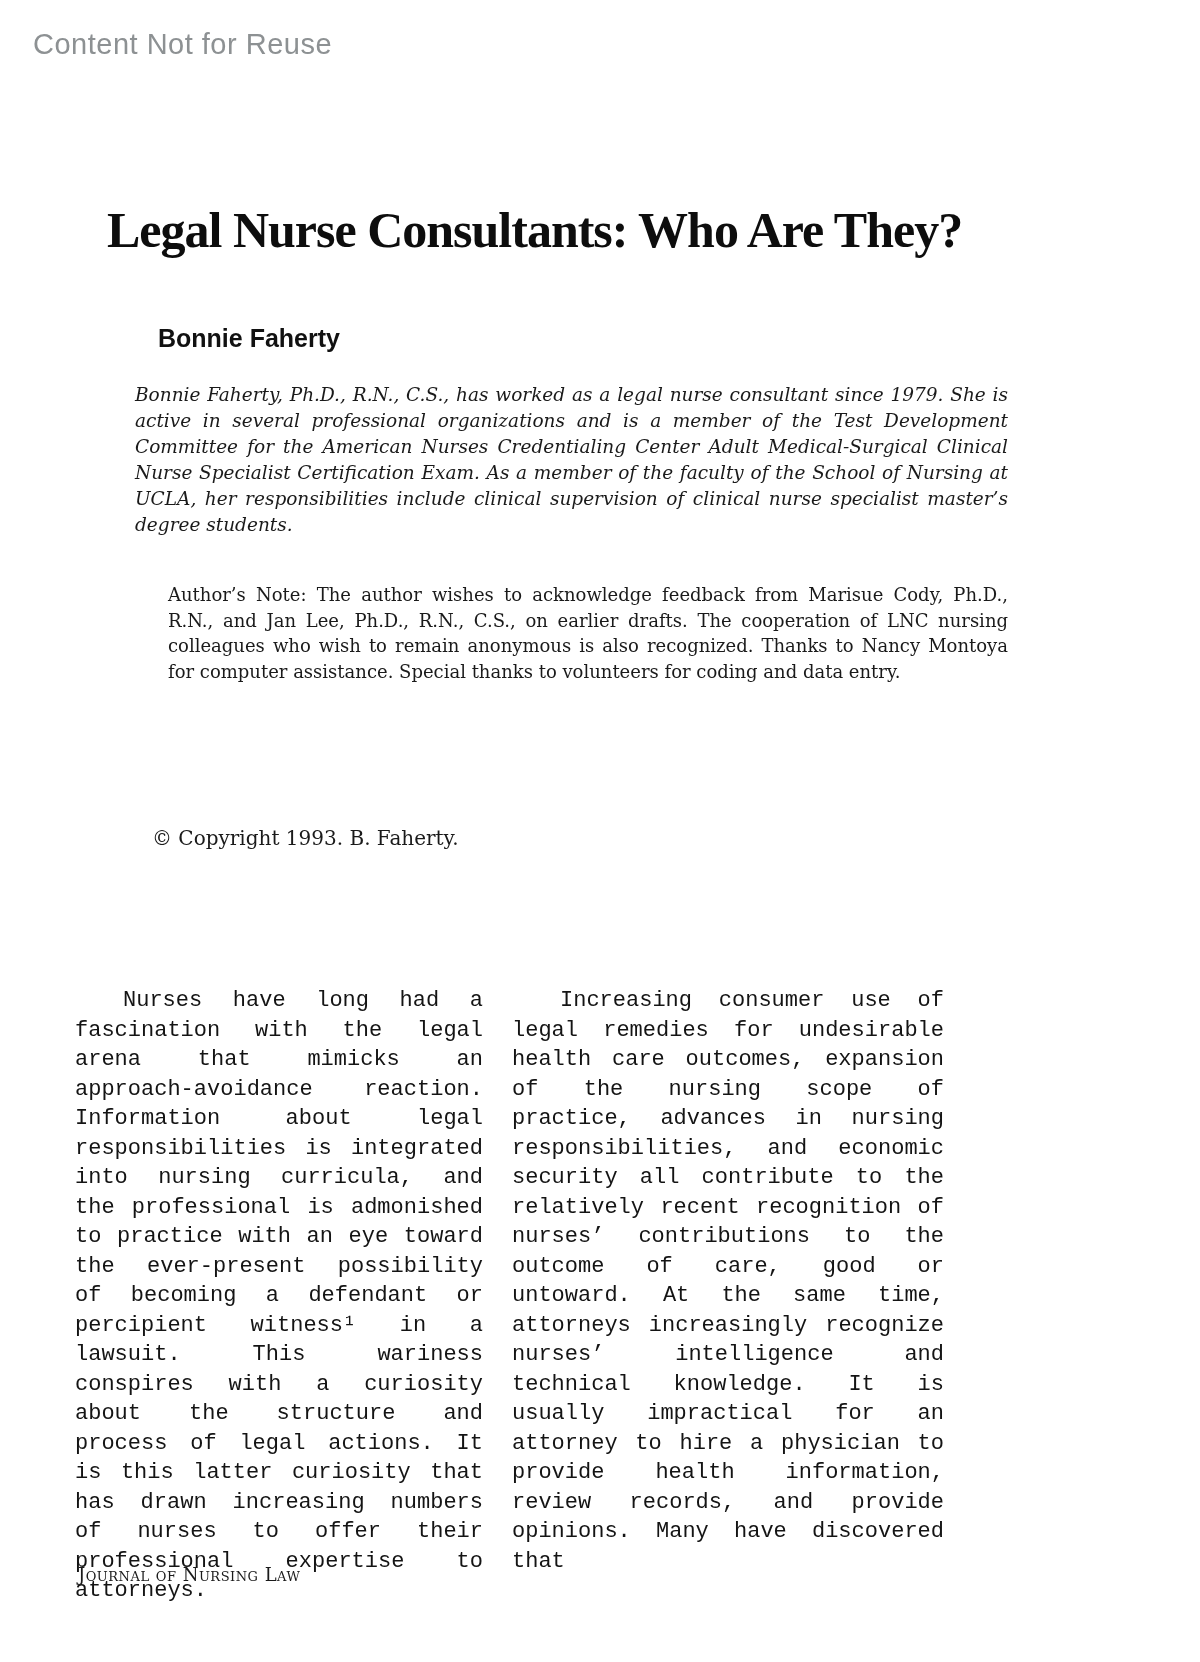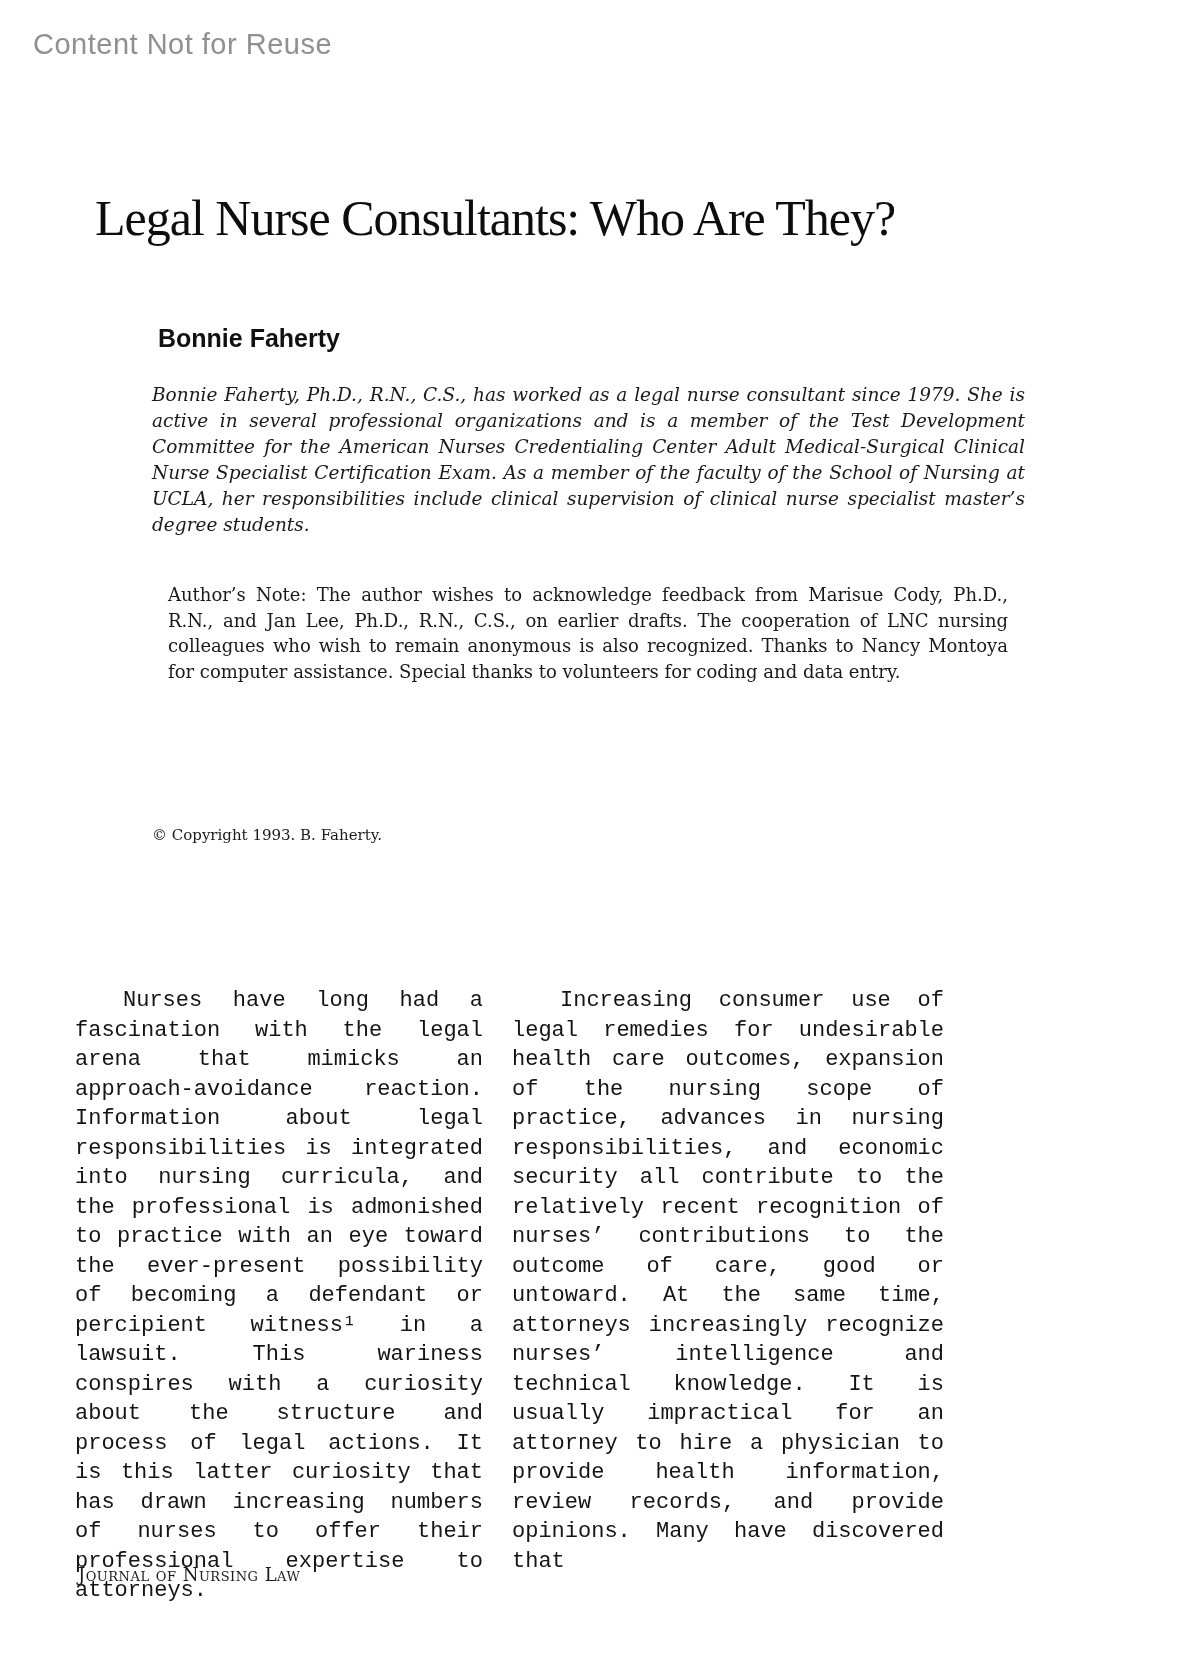--- a/index.html
+++ b/index.html
@@ -19,42 +19,42 @@
     font-family: "Liberation Sans", sans-serif;
     font-size: 29px;
     color: #8d9193;
     letter-spacing: 0.5px;
   }
   .title {
     position: absolute;
     left: 95px;
     top: 190px;
     width: 960px;
-    margin: 0;
+    margin: 12px;
     font-family: "Liberation Serif", serif;
-    font-weight: normal;
+    font-weight: bold;
     font-size: 50px;
     line-height: 1.15;
     letter-spacing: -1px;
     color: #0d0d0d;
     white-space: nowrap;
   }
   .author {
     position: absolute;
     left: 152px;
     top: 324px;
     font-family: "Liberation Sans", sans-serif;
     font-weight: bold;
     font-size: 25px;
     color: #111111;
     margin-left: 6px;
   }
   .bio {
     position: absolute;
-    left: 152px;
+    left: 135px;
     top: 382px;
     width: 873px;
     margin: 0;
     font-family: "DejaVu Serif", serif;
     font-style: italic;
     font-size: 18.5px;
     line-height: 26px;
     text-align: justify;
     color: #1a1a1a;
   }
@@ -70,21 +70,21 @@
     color: #1a1a1a;
   }
   .note p { margin: 16px; }
   .note p + p { text-indent: 30px; }
   .copyright {
     position: absolute;
     left: 152px;
     top: 826px;
     margin: 0;
     font-family: "DejaVu Serif", serif;
-    font-size: 15px;
+    font-size: 20px;
     color: #1a1a1a;
   }
   .body-col {
     position: absolute;
     top: 986px;
     margin: 0;
     font-family: Liberation Mono, monospace;
     font-size: 22px;
     line-height: 29.5px;
     text-align: justify;

